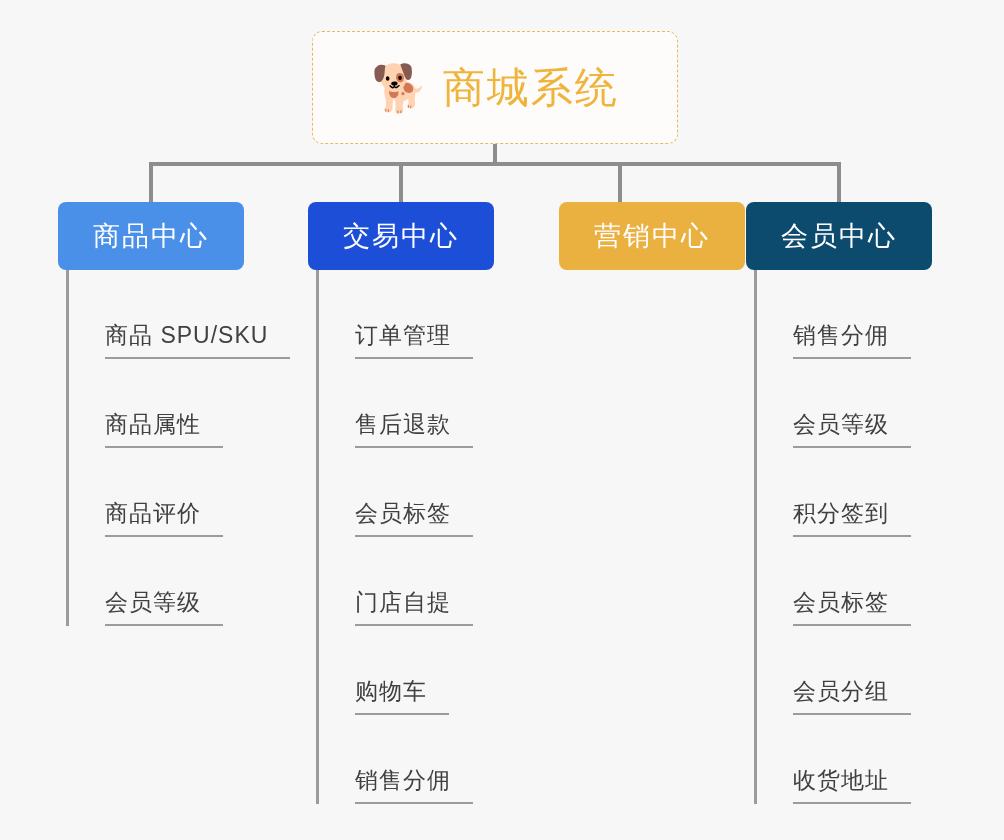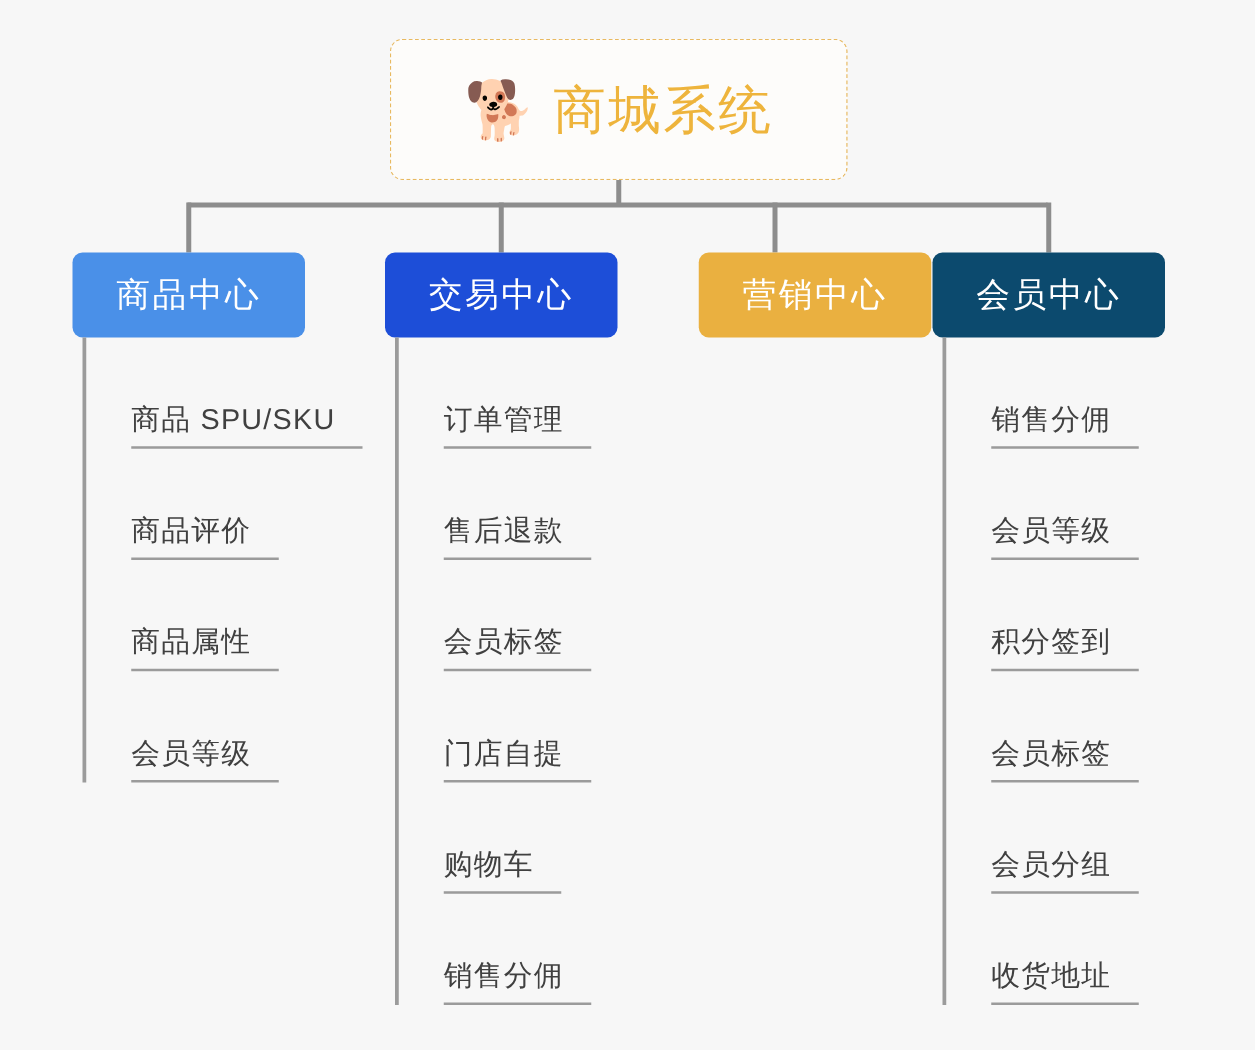--- a/index.html
+++ b/index.html
@@ -113,24 +113,24 @@
     </div>
 
   <div id="columns">
       <div class="column" style="left: 58px; text-align: right;">
         <div class="cat-box" style="background: rgb(74, 144, 232);">商品中心</div>
         <div class="leaf-list">
           <div class="leaf-item">
             <span class="leaf-label">商品 SPU/SKU</span>
           </div>
           <div class="leaf-item">
-            <span class="leaf-label">商品评价</span>
+            <span class="leaf-label">商品属性</span>
           </div>
           <div class="leaf-item">
-            <span class="leaf-label">商品属性</span>
+            <span class="leaf-label">商品评价</span>
           </div>
           <div class="leaf-item">
             <span class="leaf-label">会员等级</span>
           </div>
         </div>
       </div>
       <div class="column" style="left: 308px;">
         <div class="cat-box" style="background: #1d4ed8;">交易中心</div>
         <div class="leaf-list">
           <div class="leaf-item">

